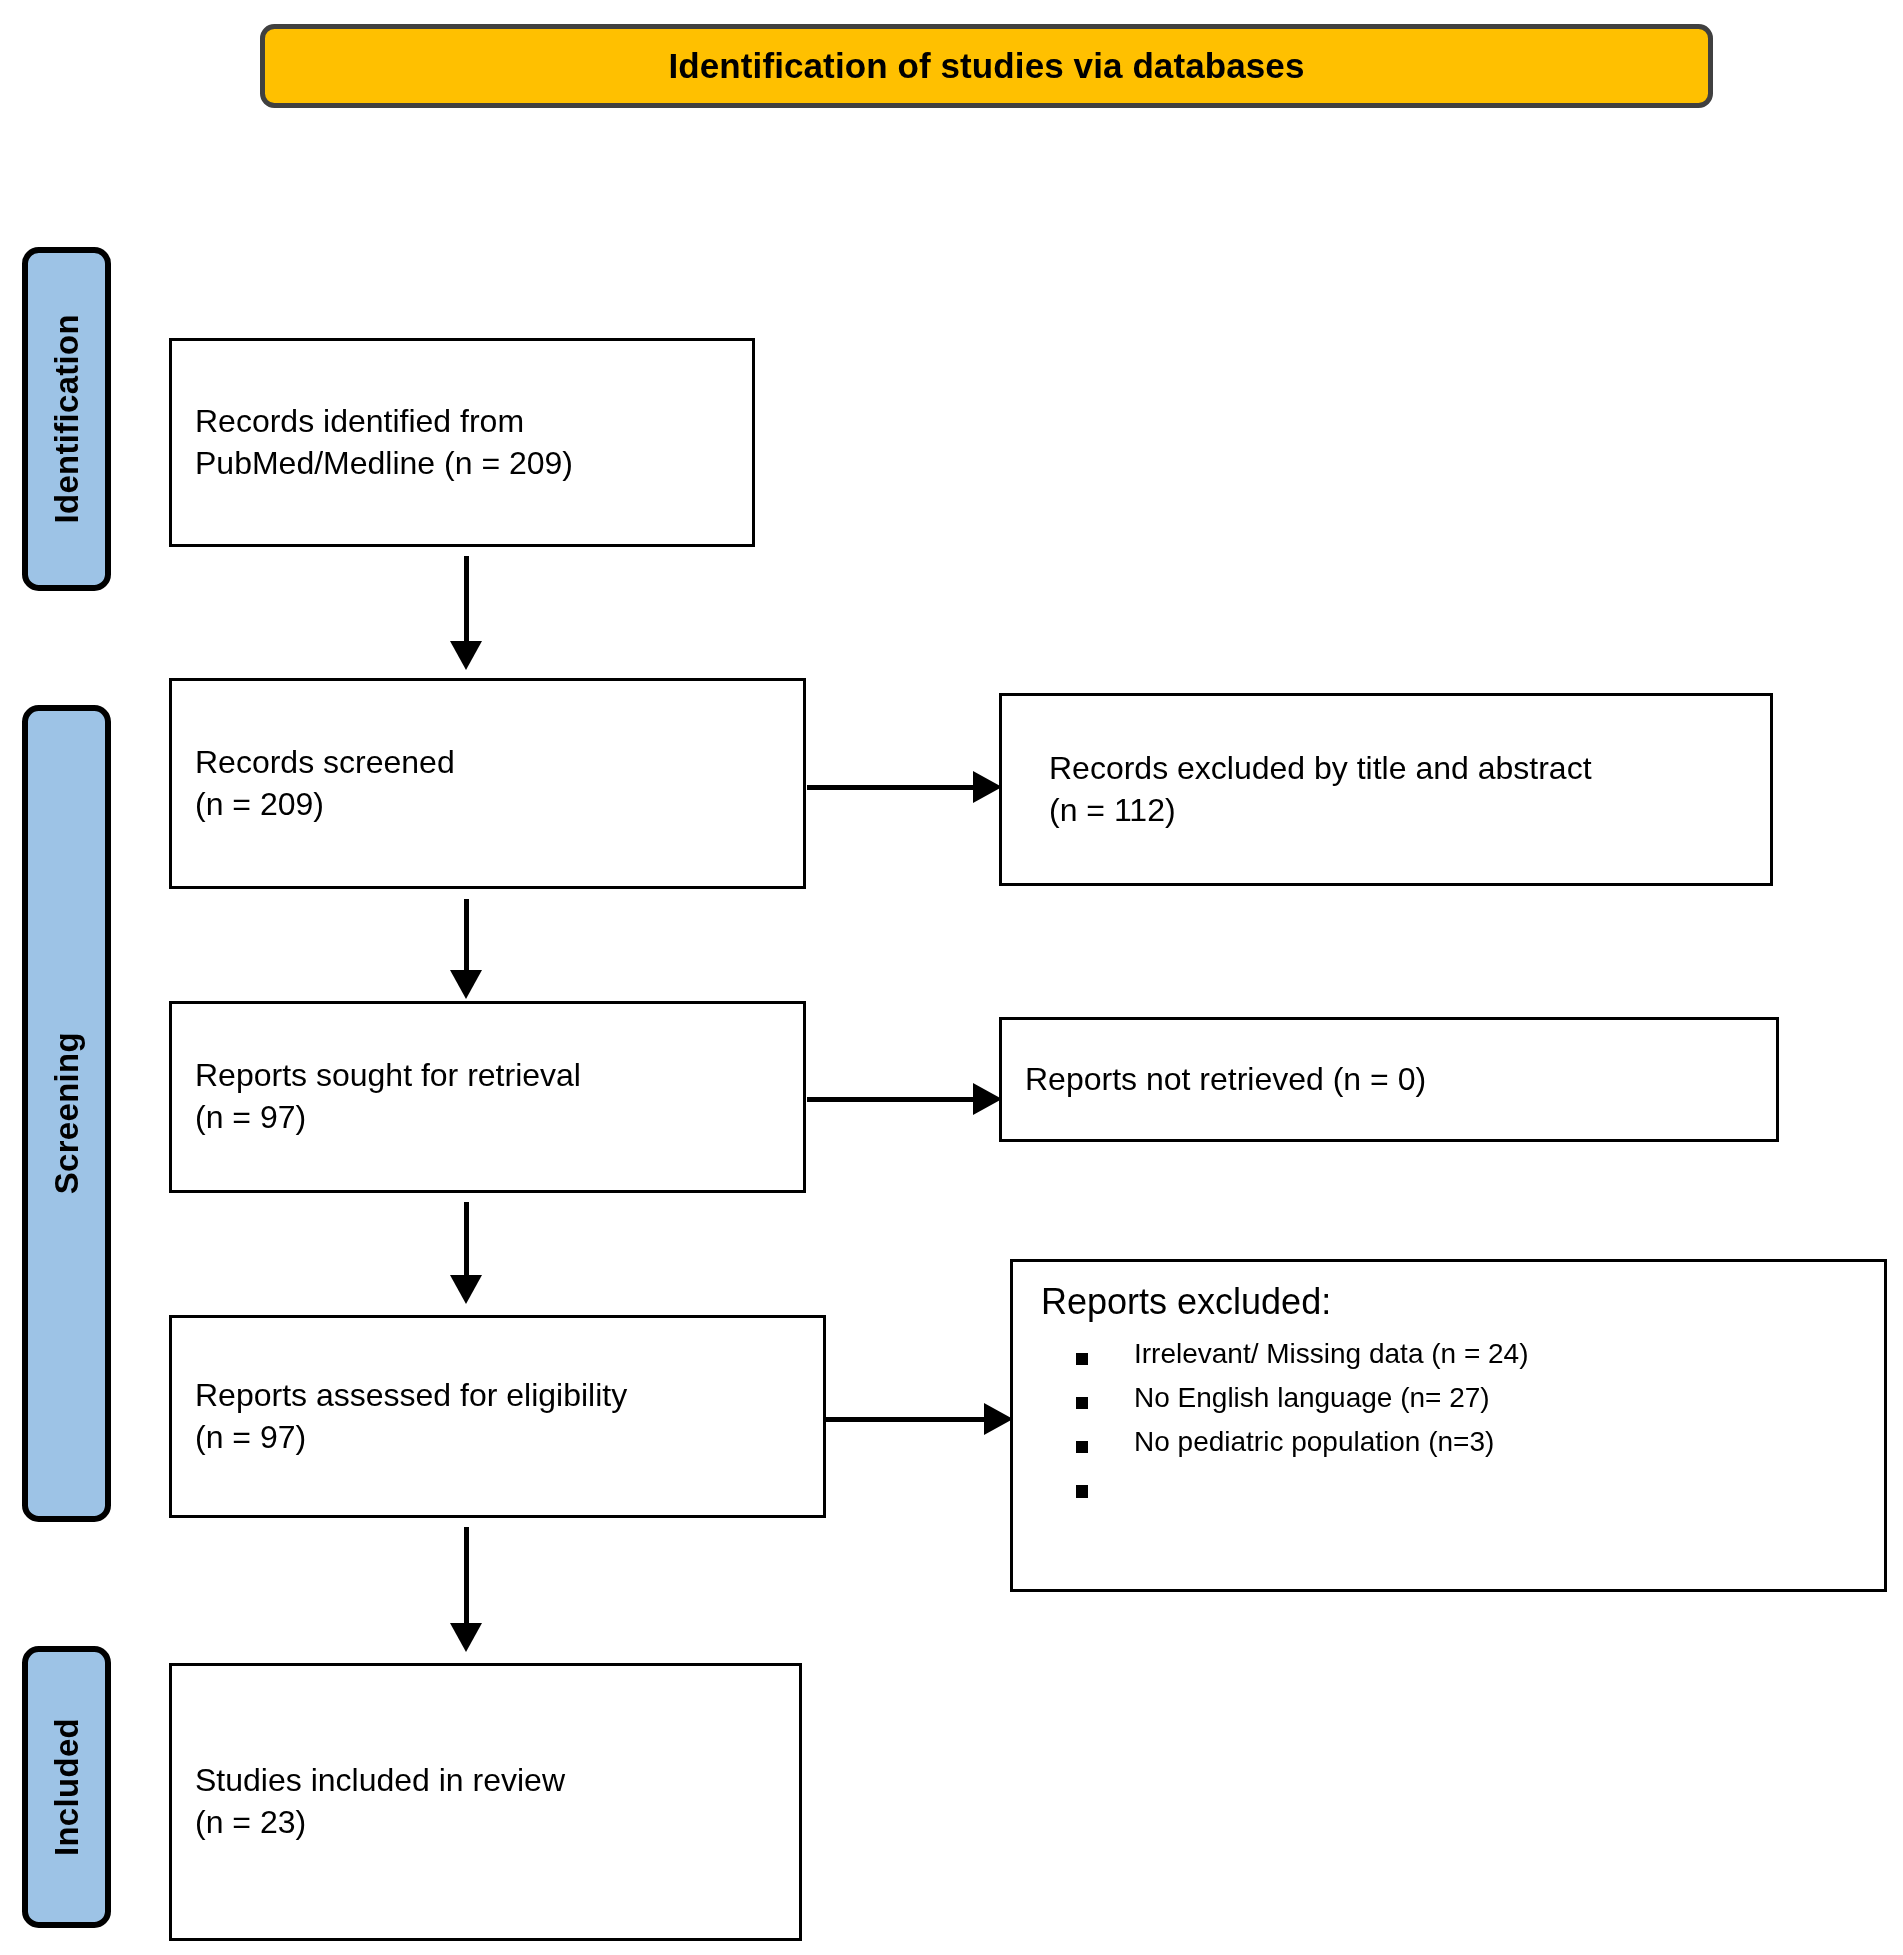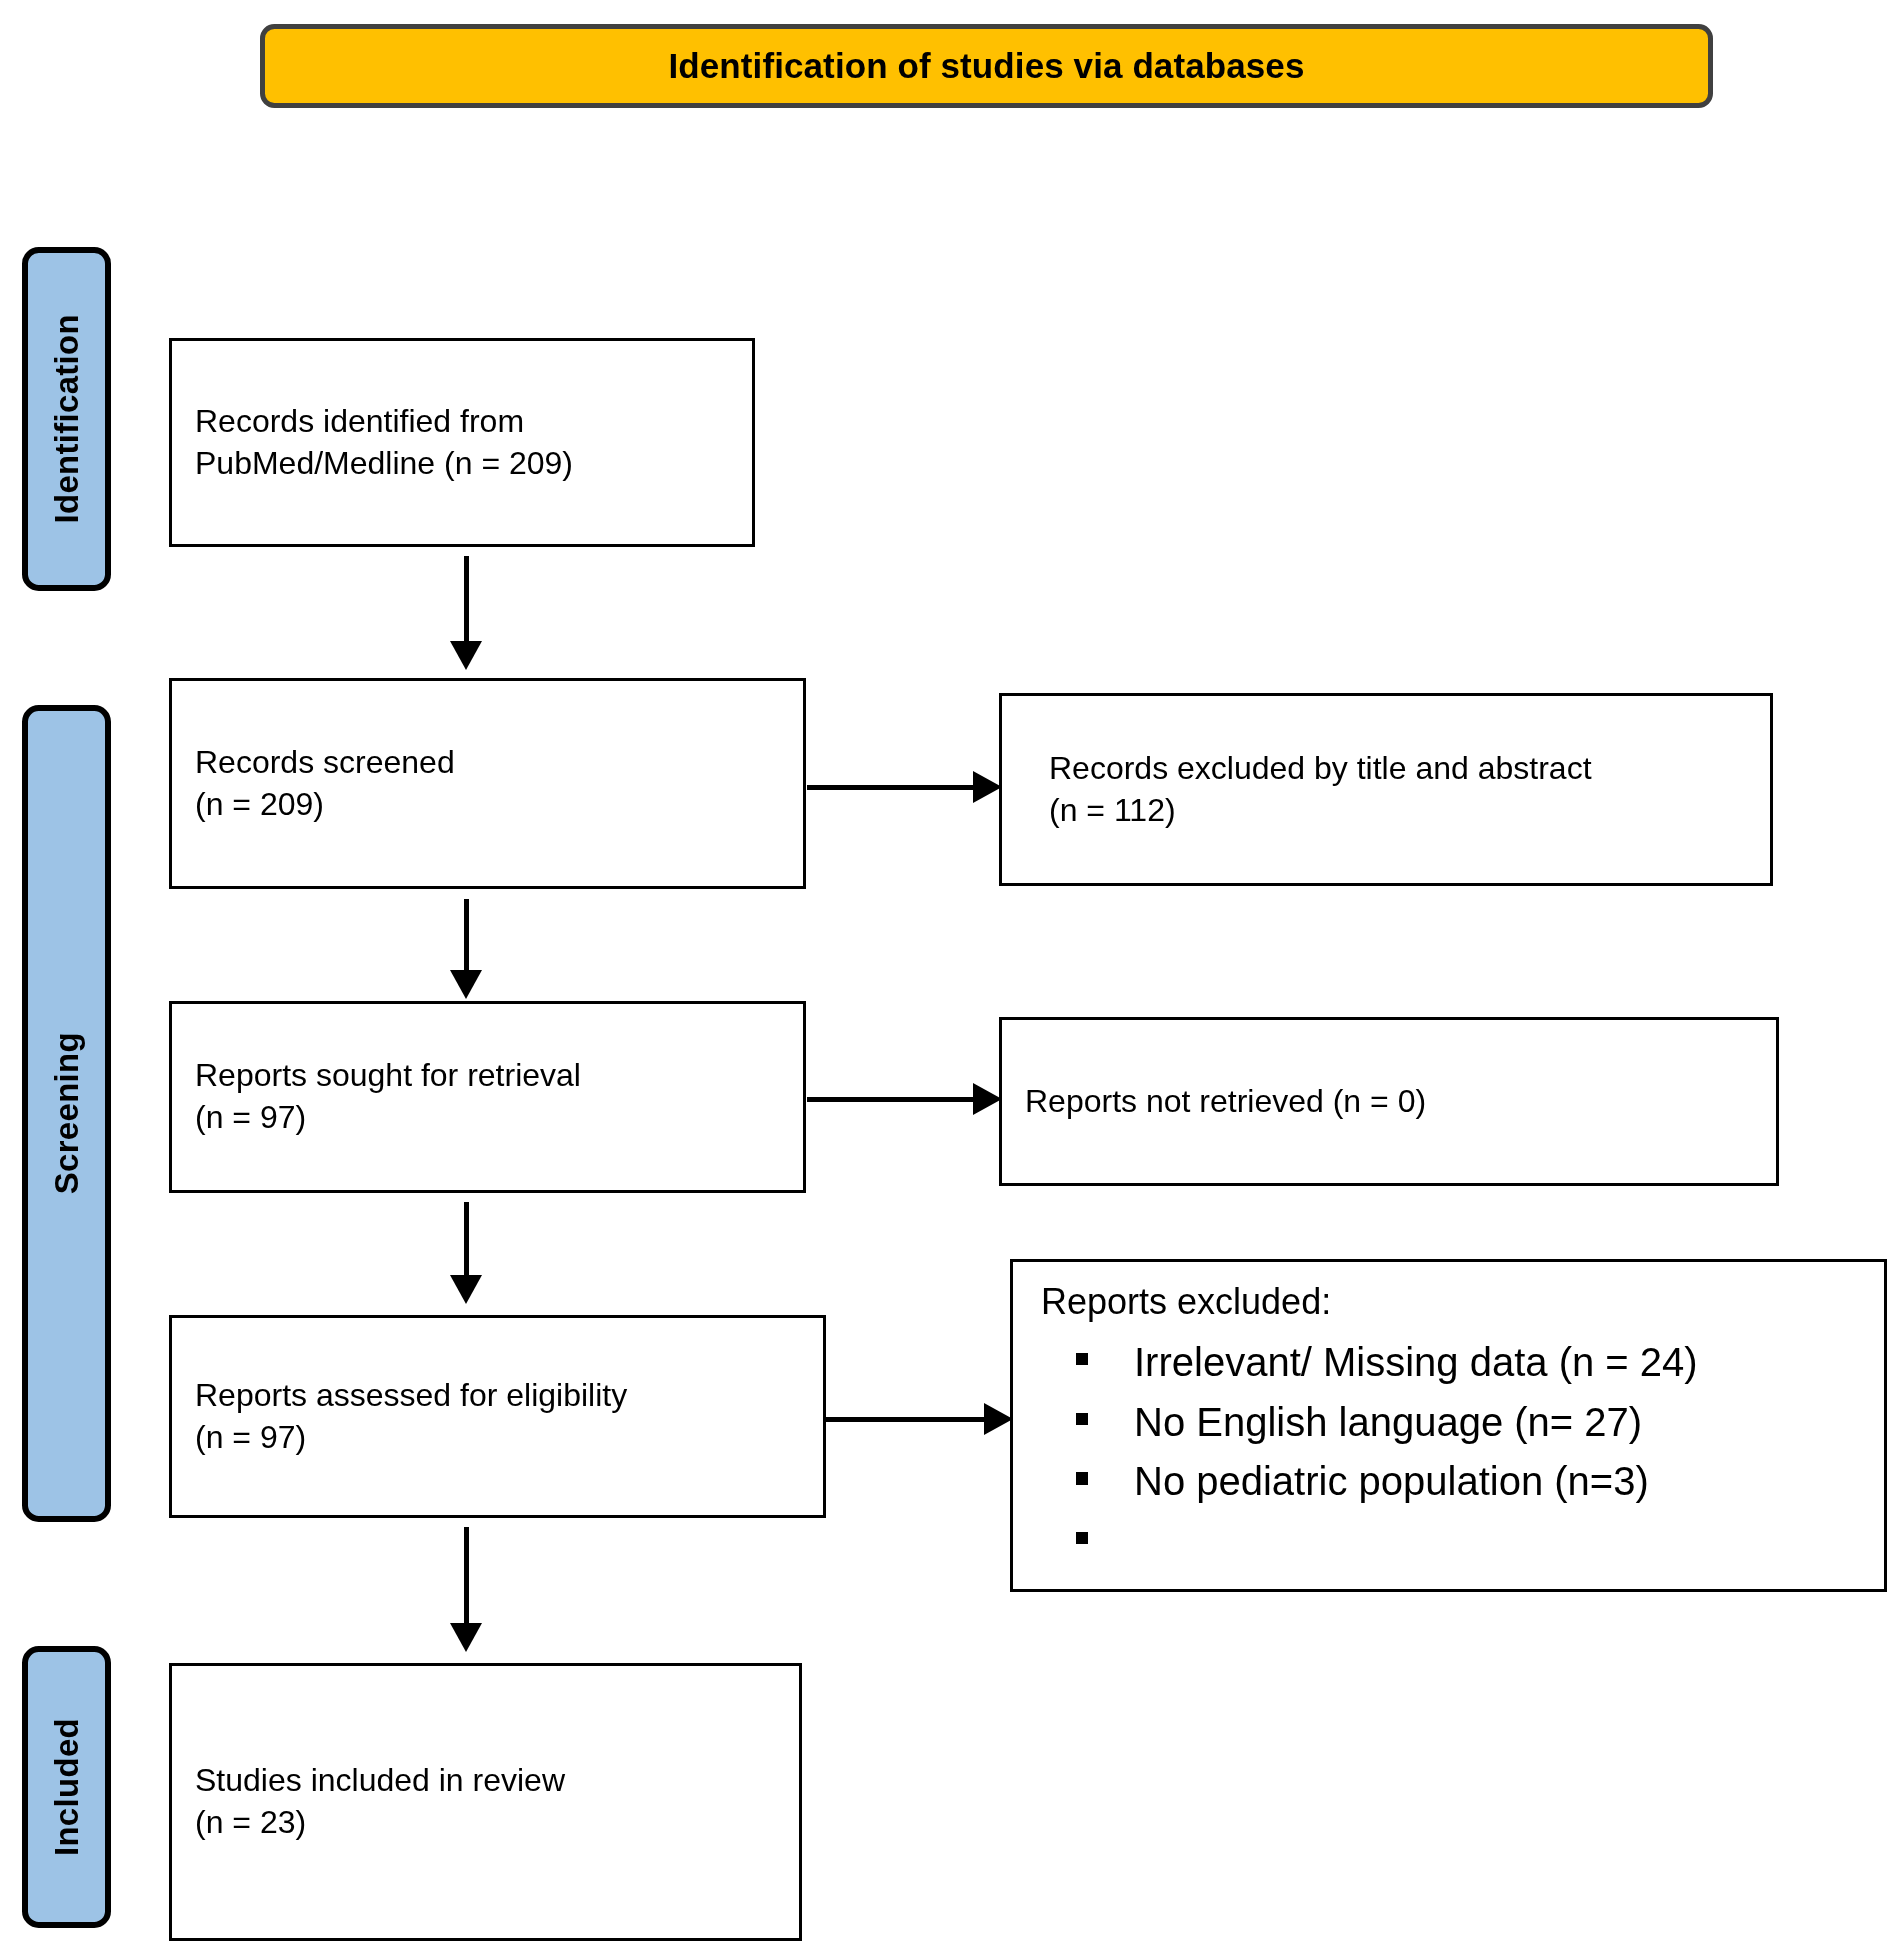--- a/index.html
+++ b/index.html
@@ -90,42 +90,42 @@
 
   
   #box-identified  { left: 169px; top: 338px;  width: 586px; height: 209px; }
   #box-screened    { left: 169px; top: 678px; width: 637px; height: 211px; }
   #box-sought      { left: 169px; top: 1001px; width: 637px; height: 192px; }
   #box-assessed    { left: 169px; top: 1315px; width: 657px; height: 203px; }
   #box-included    { left: 169px; top: 1663px; width: 633px; height: 278px; }
 
   
   #box-excluded-ta { left: 999px; top: 693px; width: 774px; height: 193px; padding-left: 47px; }
-  #box-not-retrieved { left: 999px; top: 1017px; width: 780px; height: 169px; }
+  #box-not-retrieved { left: 999px; top: 1017px; width: 780px; height: 125px; }
   #box-excluded-list {
     left: 1010px; top: 1259px; width: 877px; height: 333px;
     padding: 19px 16.7px 19px 28px;
     justify-content: flex-start;
   }
 
   
   .excl-title {
     font-size: 36px;
     line-height: 1.15;
     margin-bottom: 5.6px;
     white-space: nowrap;
   }
   .excl-list {
     list-style: none;
     margin: 0;
     padding: 0 0 0 32px;
   }
   .excl-item {
     position: relative;
-    font-size: 40px;
+    font-size: 28px;
     line-height: 1.30;
     padding-left: 61px;
     margin-top: 7.8px;
     white-space: nowrap;
   }
   .excl-bullet {
     position: absolute;
     left: 3.3px;
     top: 17px;
     width: 12.2px;

